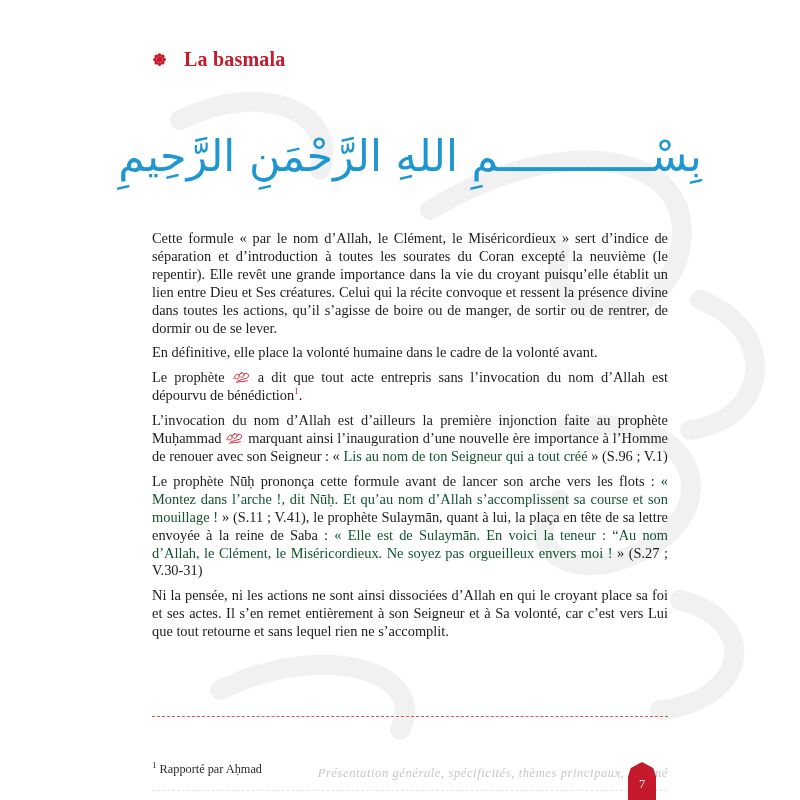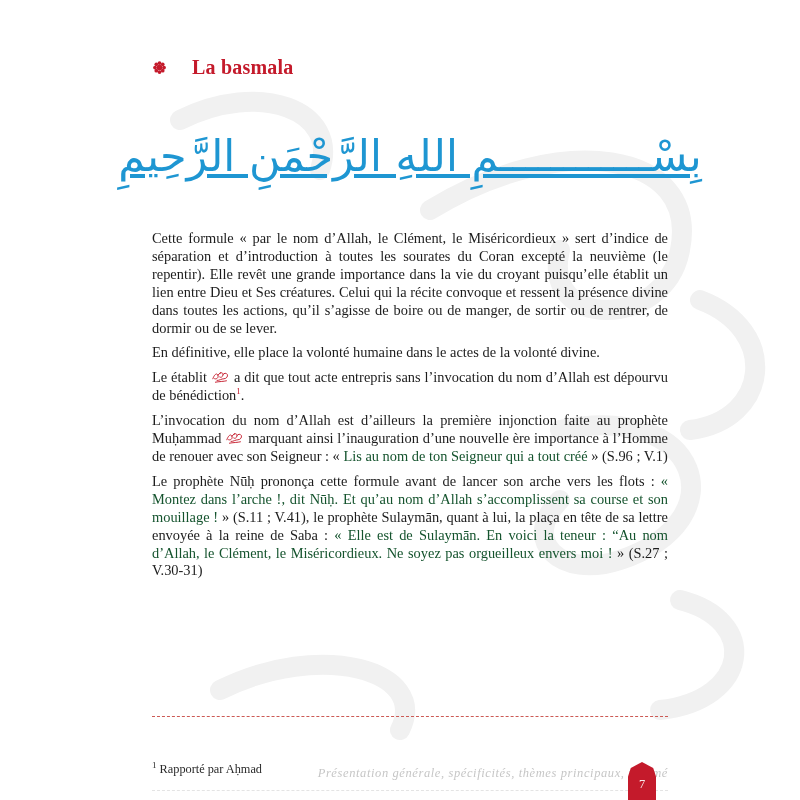--- a/index.html
+++ b/index.html
@@ -12,34 +12,33 @@
     color:#1c1c1c;
   }
   
   .watermark{position:absolute;top:0;left:0;z-index:0;pointer-events:none;}
   
   .header{
     position:absolute;top:40px;left:152px;
     display:flex;align-items:center;gap:9px;z-index:2;
   }
   .header h1{
-    margin:16px;font-size:20px;font-weight:bold;color:#c41a2b;
+    margin:8px;font-size:20px;font-weight:bold;color:#c41a2b;
     font-family:"Liberation Serif", serif;letter-spacing:0.2px;
   }
   
   .basmala{
     position:absolute;top:92px;left:152px;width:516px;height:130px;
     display:flex;align-items:center;justify-content:center;
     z-index:2;
   }
   .basmala .callig{
     font-family:"DejaVu Sans", sans-serif;
     font-size:43px;color:#1e96d2;line-height:1.1;
     white-space:nowrap;
-    text-decoration:underline;
   }
   
   .body-text{
     position:absolute;top:230px;left:152px;width:516px;z-index:2;
   }
   .body-text p{
     margin:0 0 7px 0;
     font-size:14.4px;line-height:17.9px;
     text-align:justify;
   }
@@ -111,22 +110,22 @@
     </svg>
     <h1>La basmala</h1>
   </div>
 
   <div class="basmala">
     <div class="callig" dir="rtl" lang="ar">بِسْــــــــــــمِ اللهِ الرَّحْمَنِ الرَّحِيمِ</div>
   </div>
 
   <div class="body-text">
       <p><span class="seg-normal">Cette formule « par le nom d’Allah, le Clément, le Miséricordieux » sert d’indice de séparation et d’introduction à toutes les sourates du Coran excepté la neuvième (le repentir). Elle revêt une grande importance dans la vie du croyant puisqu’elle établit un lien entre Dieu et Ses créatures. Celui qui la récite convoque et ressent la présence divine dans toutes les actions, qu’il s’agisse de boire ou de manger, de sortir ou de rentrer, de dormir ou de se lever.</span></p>
-      <p><span class="seg-normal">En définitive, elle place la volonté humaine dans le actes de la volonté divine.</span></p>
-      <p><span class="seg-normal">Le établit </span>
+      <p><span class="seg-normal">En définitive, elle place la volonté humaine dans le cadre de la volonté avant.</span></p>
+      <p><span class="seg-normal">Le prophète </span>
   <svg class="saws" width="17" height="13" viewBox="0 0 20 15">
     <g fill="none" stroke="#c41a2b" stroke-width="1.1" stroke-linecap="round">
       <path d="M1,9 C3,3 6,2 7,5 C8,8 5,10 3,9"></path>
       <path d="M7,5 C9,1 13,1 13,4 C13,7 10,8 9,7"></path>
       <path d="M13,4 C14,2 17,2 18,4 C19,6 17,9 14,9 C11,9 9,11 6,11"></path>
       <path d="M4,13 C8,12.2 14,12.2 17,11.4"></path>
     </g>
     <circle cx="10" cy="2" r="0.8" fill="#c41a2b"></circle>
   </svg>
 <span class="seg-normal"> a dit que tout acte entrepris sans l’invocation du nom d’Allah est dépourvu de bénédiction</span><span class="seg-sup">1</span><span class="seg-normal">.</span></p>
@@ -135,20 +134,21 @@
     <g fill="none" stroke="#c41a2b" stroke-width="1.1" stroke-linecap="round">
       <path d="M1,9 C3,3 6,2 7,5 C8,8 5,10 3,9"></path>
       <path d="M7,5 C9,1 13,1 13,4 C13,7 10,8 9,7"></path>
       <path d="M13,4 C14,2 17,2 18,4 C19,6 17,9 14,9 C11,9 9,11 6,11"></path>
       <path d="M4,13 C8,12.2 14,12.2 17,11.4"></path>
     </g>
     <circle cx="10" cy="2" r="0.8" fill="#c41a2b"></circle>
   </svg>
 <span class="seg-normal"> marquant ainsi l’inauguration d’une nouvelle ère importance à l’Homme de renouer avec son Seigneur : « </span><span class="seg-quote">Lis au nom de ton Seigneur qui a tout créé</span><span class="seg-normal"> » (S.96 ; V.1)</span></p>
       <p><span class="seg-normal">Le prophète Nūḥ prononça cette formule avant de lancer son arche vers les flots : </span><span class="seg-quote">« Montez dans l’arche !, dit Nūḥ. Et qu’au nom d’Allah s’accomplissent sa course et son mouillage !</span><span class="seg-normal"> » (S.11 ; V.41), le prophète Sulaymān, quant à lui, la plaça en tête de sa lettre envoyée à la reine de Saba : </span><span class="seg-quote">« Elle est de Sulaymān. En voici la teneur : “Au nom d’Allah, le Clément, le Miséricordieux. Ne soyez pas orgueilleux envers moi !</span><span class="seg-normal"> » (S.27 ; V.30-31)</span></p>
+      <p><span class="seg-normal">Ni la pensée, ni les actions ne sont ainsi dissociées d’Allah en qui le croyant place sa foi et ses actes. Il s’en remet entièrement à son Seigneur et à Sa volonté, car c’est vers Lui que tout retourne et sans lequel rien ne s’accomplit.</span></p>
     </div>
 
   <div class="footnote-block">
     <hr class="footnote-sep">
     <div class="footnote-line"><span class="marker">1</span><span> Rapporté par Aḥmad</span></div>
   </div>
 
   <div class="running-title">Présentation générale, spécificités, thèmes principaux, résumé</div>
   <hr class="footer-rule">
   <div class="page-badge">

